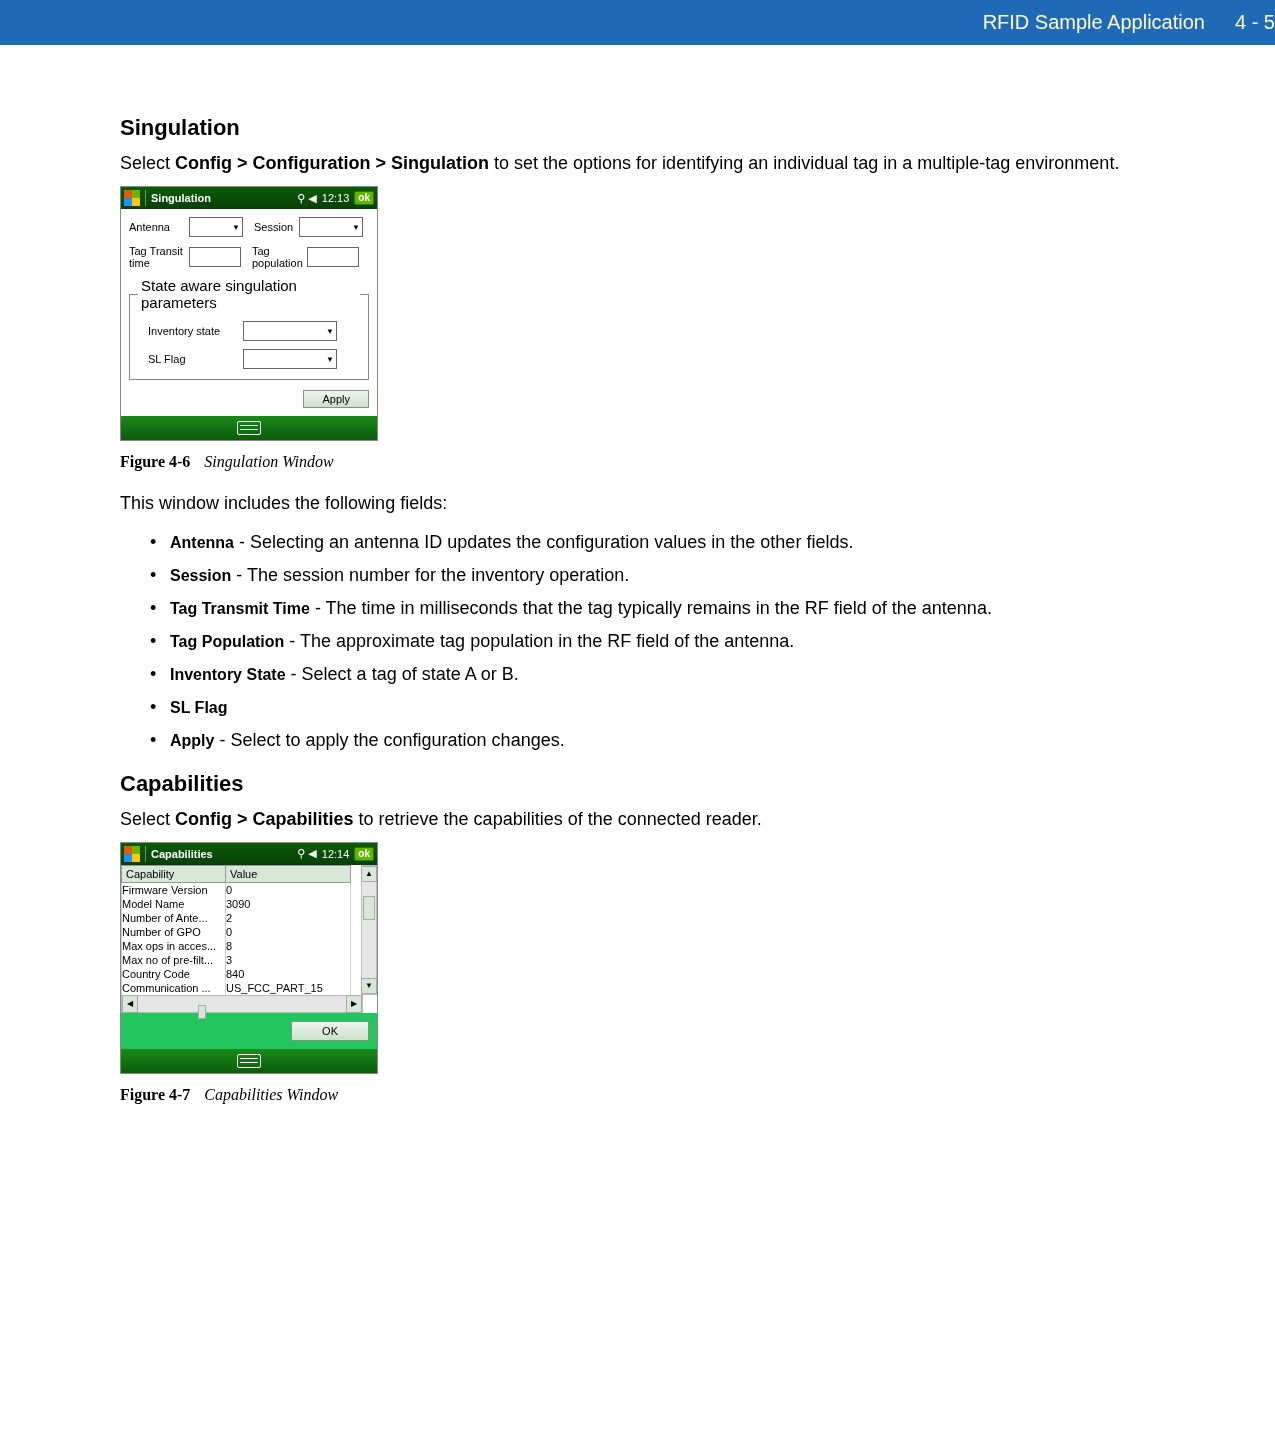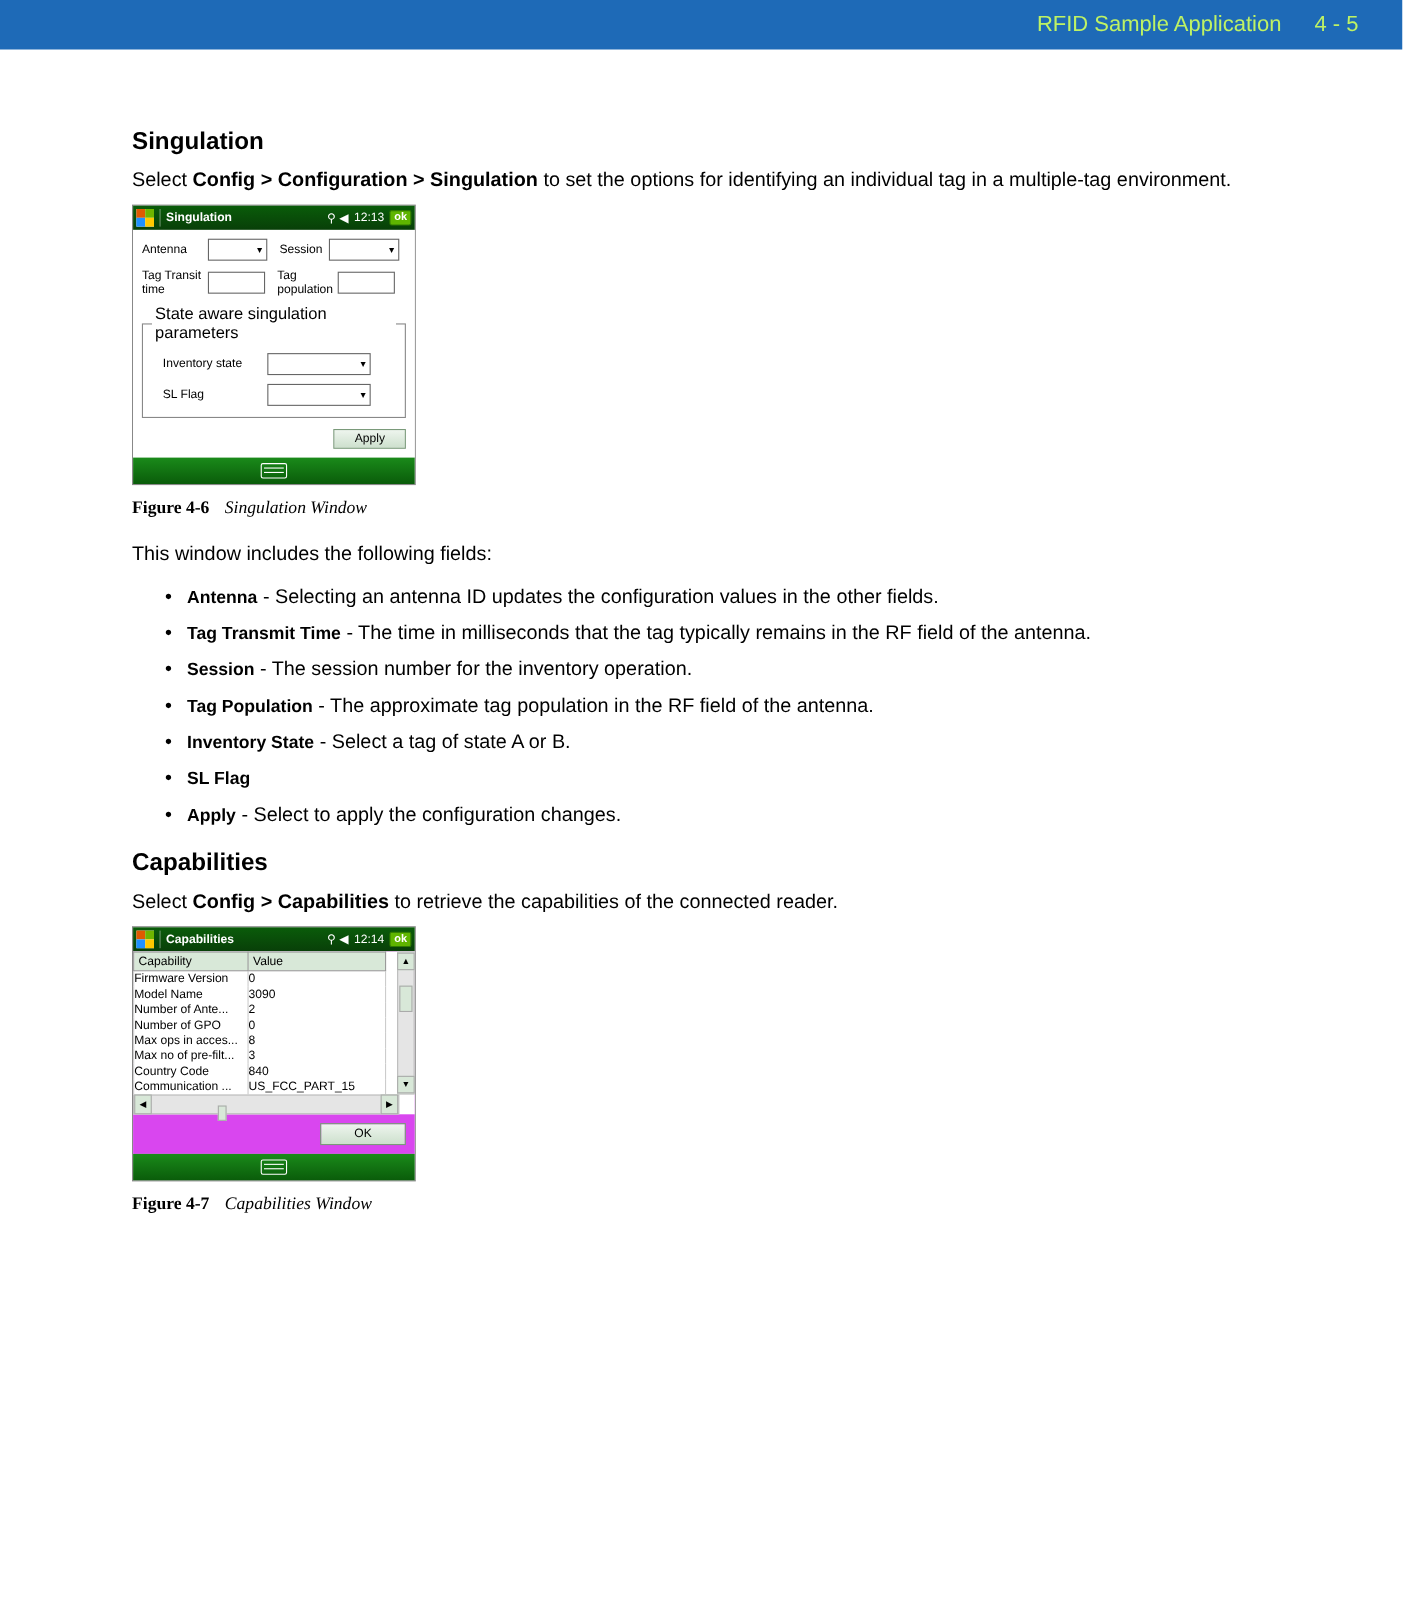--- a/index.html
+++ b/index.html
@@ -5,26 +5,25 @@
   body {
     margin: 0;
     padding: 0;
     font-family: Arial, Helvetica, sans-serif;
     background: #fff;
     color: #000;
     width: 1275px;
   }
   .top-bar {
     background: #1e6ab7;
-    color: #bef264;
+    color: #fef9c3;
     height: 45px;
     display: flex;
     align-items: center;
     justify-content: flex-end;
-    padding-right: 40px;
     font-size: 20px;
   }
   .top-bar .title { margin-right: 30px; }
   .top-bar .page-num { }
   .content {
     padding: 50px 120px 20px 120px;
   }
   h2 {
     font-family: Arial, Helvetica, sans-serif;
     font-size: 22px;
@@ -120,21 +119,21 @@
     width: 22px; height: 12px; border: 1px solid #fff; border-radius: 2px;
     position: relative;
   }
   .kbd-icon::before, .kbd-icon::after {
     content: ""; position: absolute; left: 2px; right: 2px; height: 1px; background: #fff;
   }
   .kbd-icon::before { top: 3px; }
   .kbd-icon::after { top: 7px; }
 
   
-  .cap-body { padding: 0; background: #d946ef; }
+  .cap-body { padding: 0; background: #22c55e; }
   .cap-table-wrap { position: relative; background: #fff; padding: 0; }
   table.cap {
     border-collapse: collapse; width: 230px; font-size: 11px; table-layout: fixed;
   }
   table.cap th {
     background: #d8e8d8; border: 1px solid #9a9a9a; padding: 2px 4px; text-align: left; font-weight: normal;
   }
   table.cap td {
     border-left: 1px solid #ccc; border-right: 1px solid #ccc;
     padding: 1px 0; white-space: nowrap; overflow: hidden; text-overflow: clip;
@@ -237,22 +236,22 @@
 
   <div class="figure-caption">
     <span class="fignum">Figure 4-6</span>
     <span class="figtitle">Singulation Window</span>
   </div>
 
   <p>This window includes the following fields:</p>
 
   <ul class="bullets" id="singulation-bullets">
       <li><span class="term">Antenna</span><span> - Selecting an antenna ID updates the configuration values in the other fields.</span></li>
+      <li><span class="term">Session</span><span> - The session number for the inventory operation.</span></li>
       <li><span class="term">Tag Transmit Time</span><span> - The time in milliseconds that the tag typically remains in the RF field of the antenna.</span></li>
-      <li><span class="term">Session</span><span> - The session number for the inventory operation.</span></li>
       <li><span class="term">Tag Population</span><span> - The approximate tag population in the RF field of the antenna.</span></li>
       <li><span class="term">Inventory State</span><span> - Select a tag of state A or B.</span></li>
       <li><span class="term">SL Flag</span><span></span></li>
       <li><span class="term">Apply</span><span> - Select to apply the configuration changes.</span></li>
     </ul>
 
   <h2>Capabilities</h2>
   <p>
     <span>Select </span><span class="bold">Config &gt; Capabilities</span><span> to retrieve the capabilities of the connected reader.</span>
   </p>

